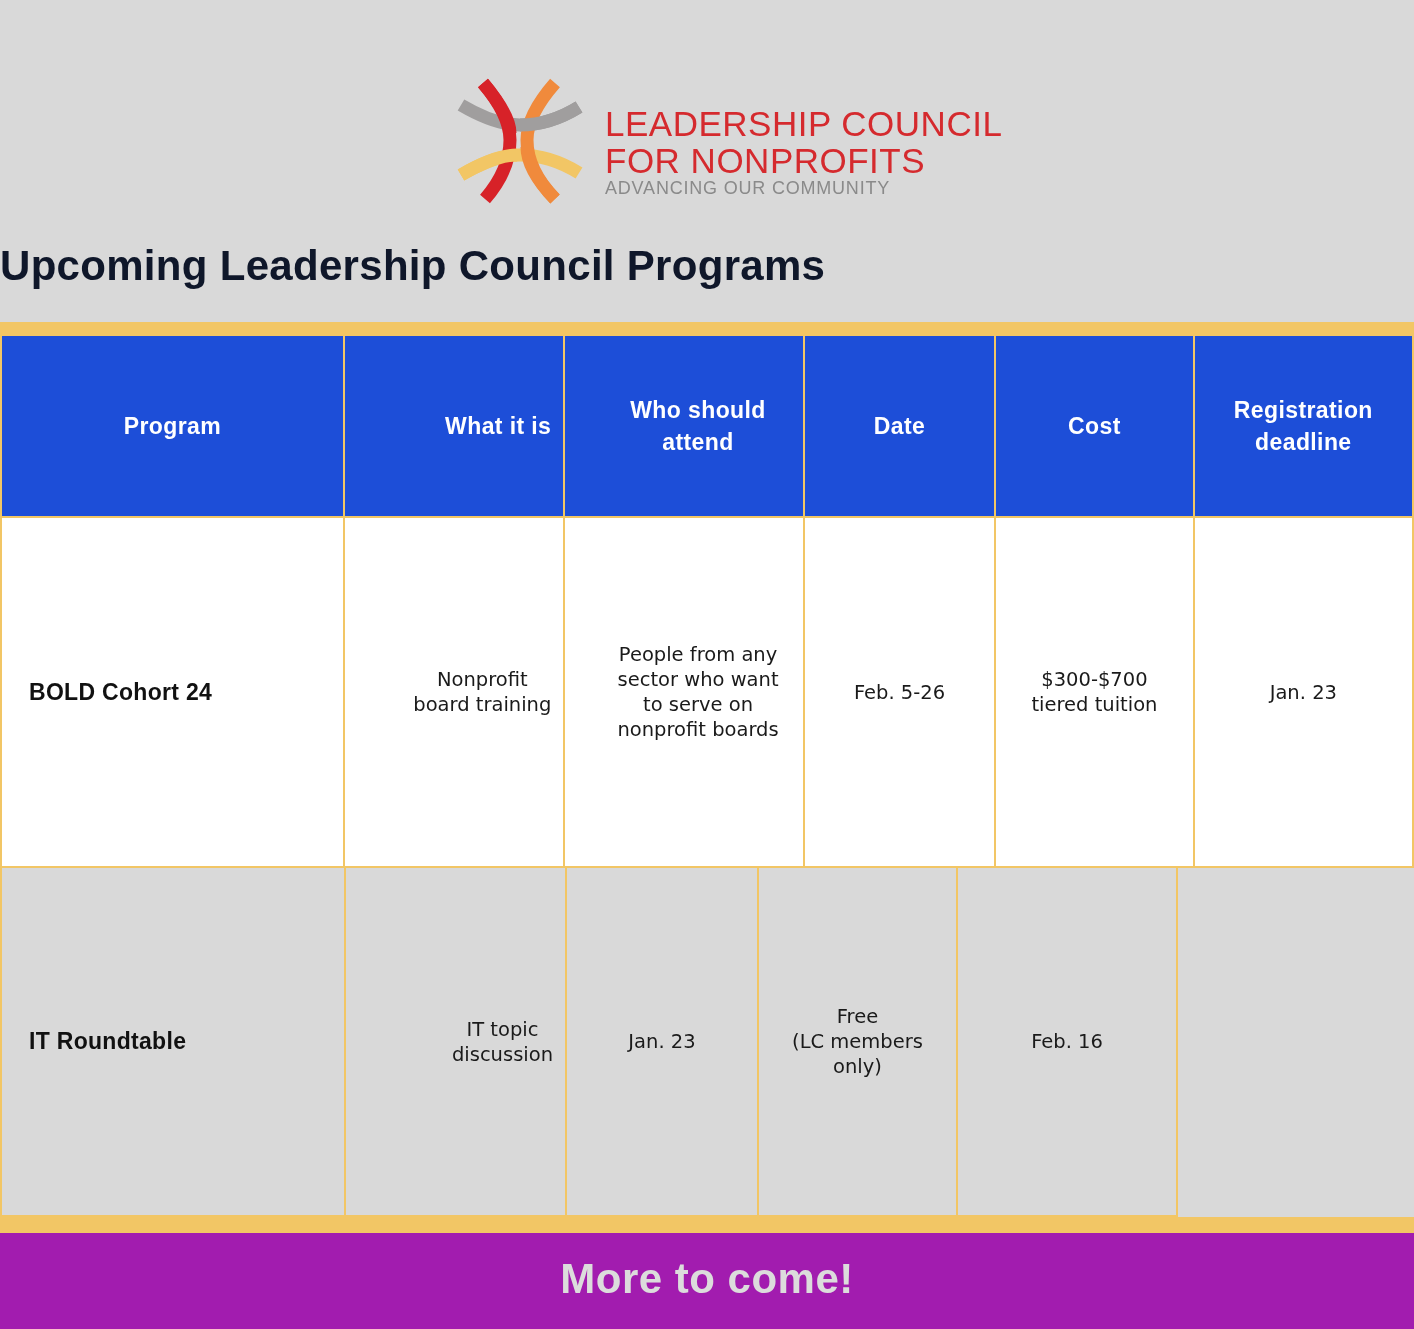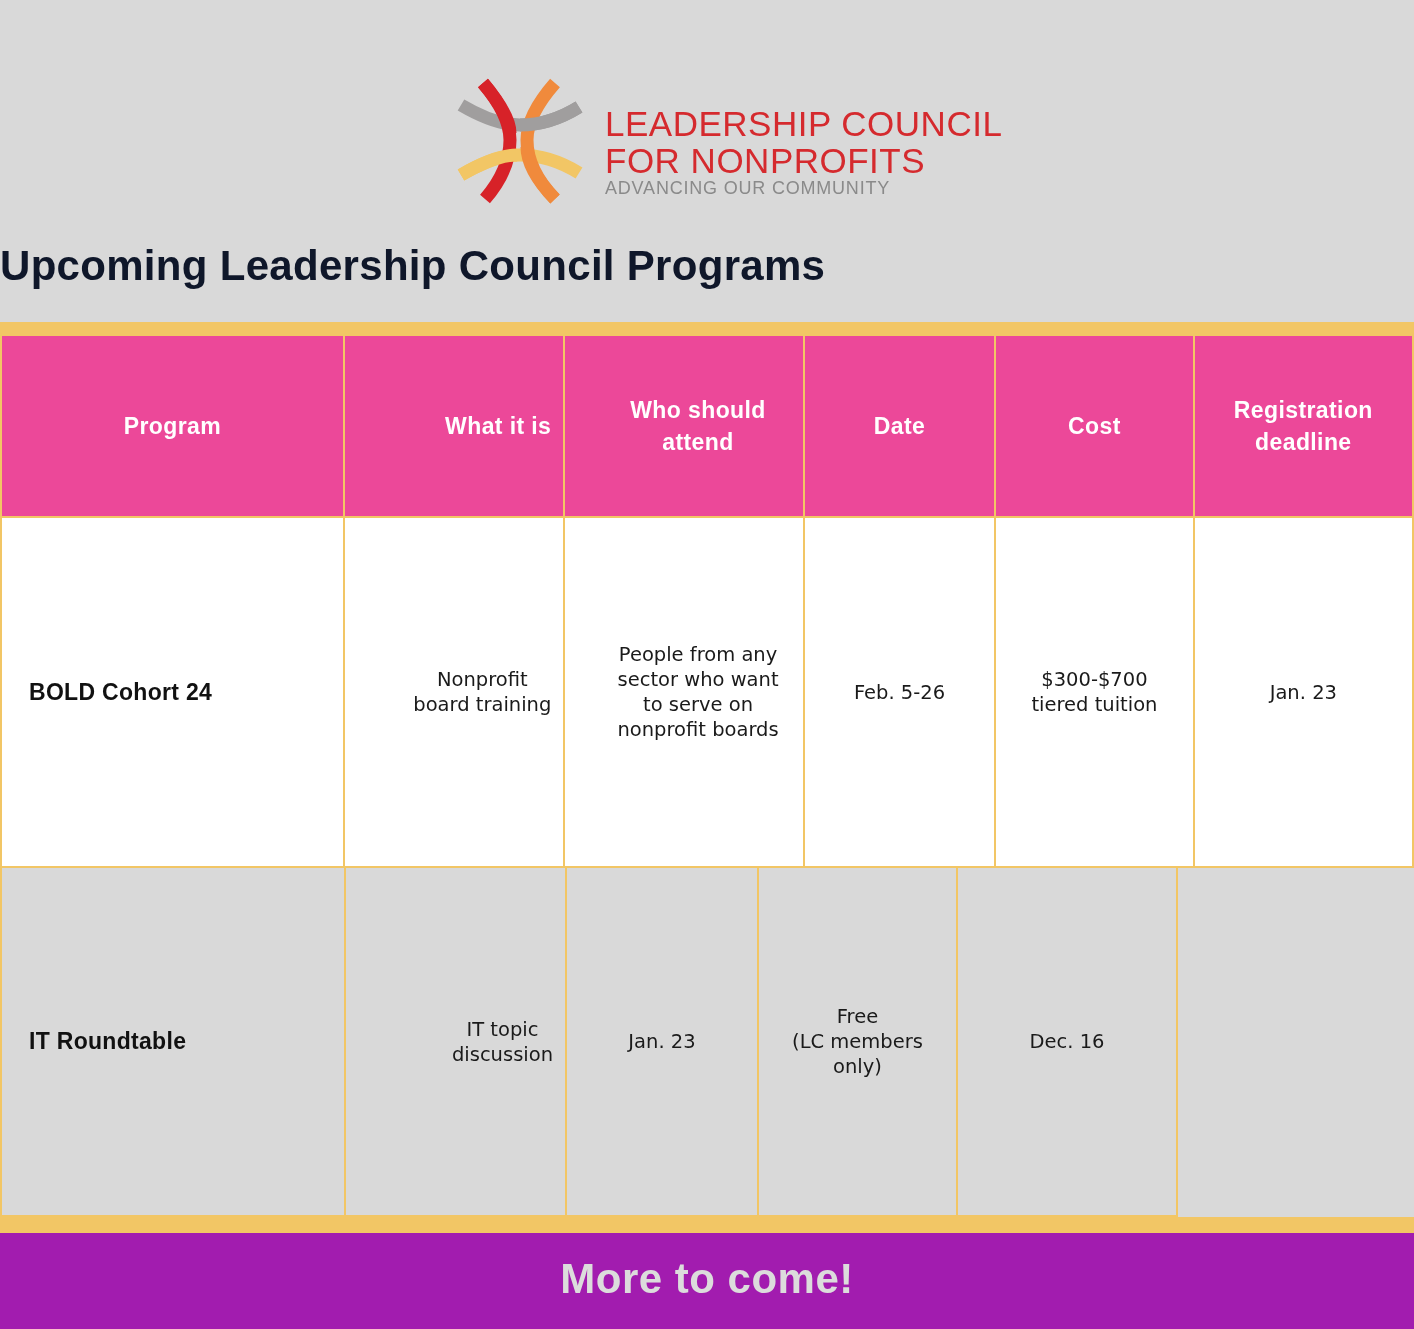--- a/index.html
+++ b/index.html
@@ -23,21 +23,21 @@
       color: #0f172a; font-family: "Liberation Sans", sans-serif; font-weight: bold;
       font-size: 42px; line-height: 56px; letter-spacing: 0.3px;
     }
 
     .band { position: absolute; left: 0; width: 1414px; background: #f2c665; }
     .band-top { top: 322px; height: 14px; }
     .band-bottom { top: 1217px; height: 16px; }
 
     .table { position: absolute; left: 0; top: 336px; width: 1414px; }
     .row { position: absolute; left: 0; width: 1414px; display: flex; }
-    .row-header { top: 0; height: 182px; background: #ec4899; }
+    .row-header { top: 0; height: 182px; background: #1d4ed8; }
     .row-1 { top: 182px; height: 350px; background: #ffffff; }
     .row-2 { top: 532px; height: 349px; background: #d9d9d9; }
     .cell {
       height: 100%; display: flex; align-items: center; justify-content: center;
       text-align: center; border-right: 2px solid #f2c665; border-bottom: 2px solid #f2c665;
       padding: 0 12px;
     }
     .cell:first-child { border-left: 2px solid #f2c665; }
     .cell:last-child { border-right: 2px solid #f2c665; }
     .c1 { width: 346px; } .c2 { width: 221px; justify-content: flex-end; } .c3 { width: 240px; padding-left: 40px; }
@@ -156,21 +156,21 @@
       </div>
     <div class="cell c4">
         <span class="td">Jan. 23</span>
       </div>
     <div class="cell c5">
         <span class="td">Free
 (LC members
 only)</span>
       </div>
     <div class="cell c6">
-        <span class="td">Dec. 16</span>
+        <span class="td">Feb. 16</span>
       </div>
   </div>
 </div>
 
 <div class="band band-bottom"></div>
 
 <div class="footer">
   <span class="footer-text">More to come!</span>
 </div>
 

